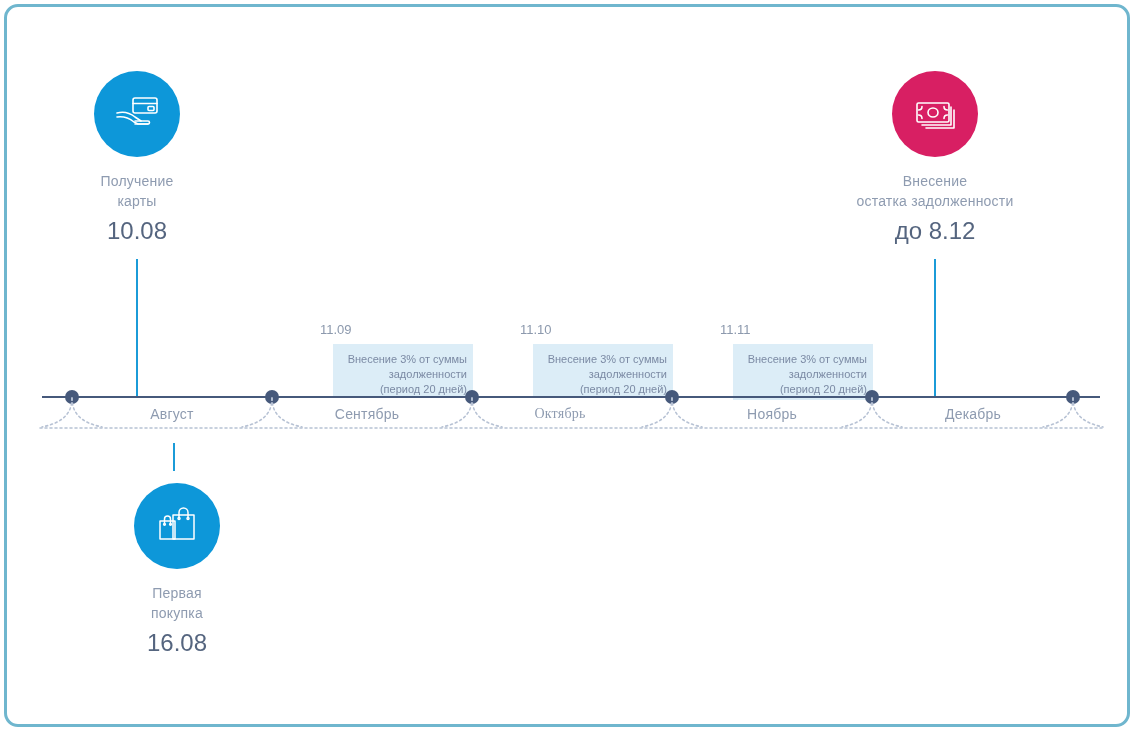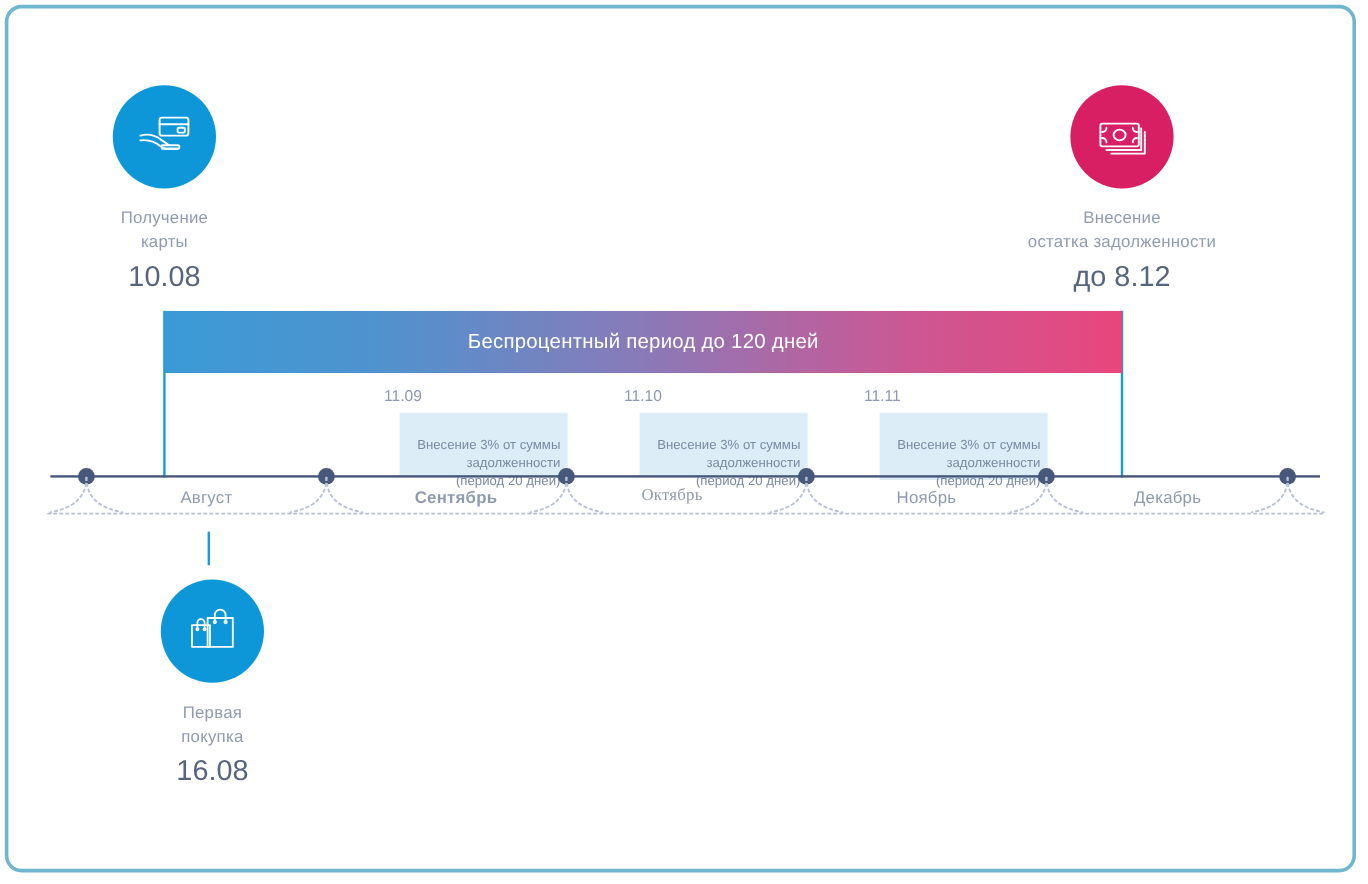--- a/index.html
+++ b/index.html
@@ -64,21 +64,21 @@
   #conn-left{left:136px;top:259px;height:139px;}
   #conn-right{left:934px;top:259px;height:139px;}
   #conn-purchase{left:173px;top:443px;height:28px;background:#1b9bd8;}
 
   
   .pay{
     position:absolute;
     width:140px;
     background:#dcedf7;
     box-sizing:border-box;
-    padding-top:20px;
+    padding-top:8px;
   }
   .pay-text{
     font-size:11px;line-height:15px;
     color:#7b8aa4;
     text-align:right;
     padding:0 6px;
     white-space:pre-line;
   }
   .pay-date{
     position:absolute;
@@ -164,35 +164,20 @@
     </div>
     <div class="caption">Первая
 покупка</div>
     <div class="date">16.08</div>
   </div>
 
   <div class="connector" id="conn-left"></div>
   <div class="connector" id="conn-right"></div>
   <div class="connector" id="conn-purchase"></div>
 
-  <div id="banner">
-    <svg width="798" height="52" style="position:absolute;left:0;top:0;">
-      <defs>
-        <linearGradient id="bannerGrad" x1="0" y1="0" x2="1" y2="0">
-          <stop offset="0%" stop-color="#3a9ad5"></stop>
-          <stop offset="22%" stop-color="#4f93cf"></stop>
-          <stop offset="50%" stop-color="#8a7ab8"></stop>
-          <stop offset="78%" stop-color="#cc5793"></stop>
-          <stop offset="100%" stop-color="#e8467c"></stop>
-        </linearGradient>
-      </defs>
-      <rect x="0" y="0" width="798" height="52" fill="url(#bannerGrad)"></rect>
-    </svg>
-    <span id="banner-label" style="position:relative;">Беспроцентный период до 120 дней</span>
-  </div>
 
   <div class="pay" style="left:333px;top:344px;height:53px;">
     <div class="pay-date">11.09</div>
     <div class="pay-text">Внесение 3% от суммы
 задолженности
 (период 20 дней)</div>
   </div>
 
   <div class="pay" style="left:533px;top:344px;height:53px;">
     <div class="pay-date">11.10</div>
@@ -229,18 +214,18 @@
       <path d="M672 2 C672 22 688 28 702 31"></path>
       <path d="M872 2 C872 22 856 28 842 31"></path>
       <path d="M872 2 C872 22 888 28 902 31"></path>
       <path d="M1073 2 C1073 22 1057 28 1043 31"></path>
       <path d="M1073 2 C1073 22 1089 28 1103 31"></path>
       <path d="M40 32 L1102 32"></path>
     </g>
   </svg>
 
   <div class="month" style="left:72px;">Август</div>
-  <div class="month" style="left:280px;font-weight:bold;">Сентябрь</div>
+  <div class="month" style="left:267px;">Сентябрь</div>
   <div class="month" style="left:460px;font-family:Liberation Serif, serif;">Октябрь</div>
   <div class="month" style="left:672px;">Ноябрь</div>
   <div class="month" style="left:873px;">Декабрь</div>
 
 </div>
 
 </body></html>

